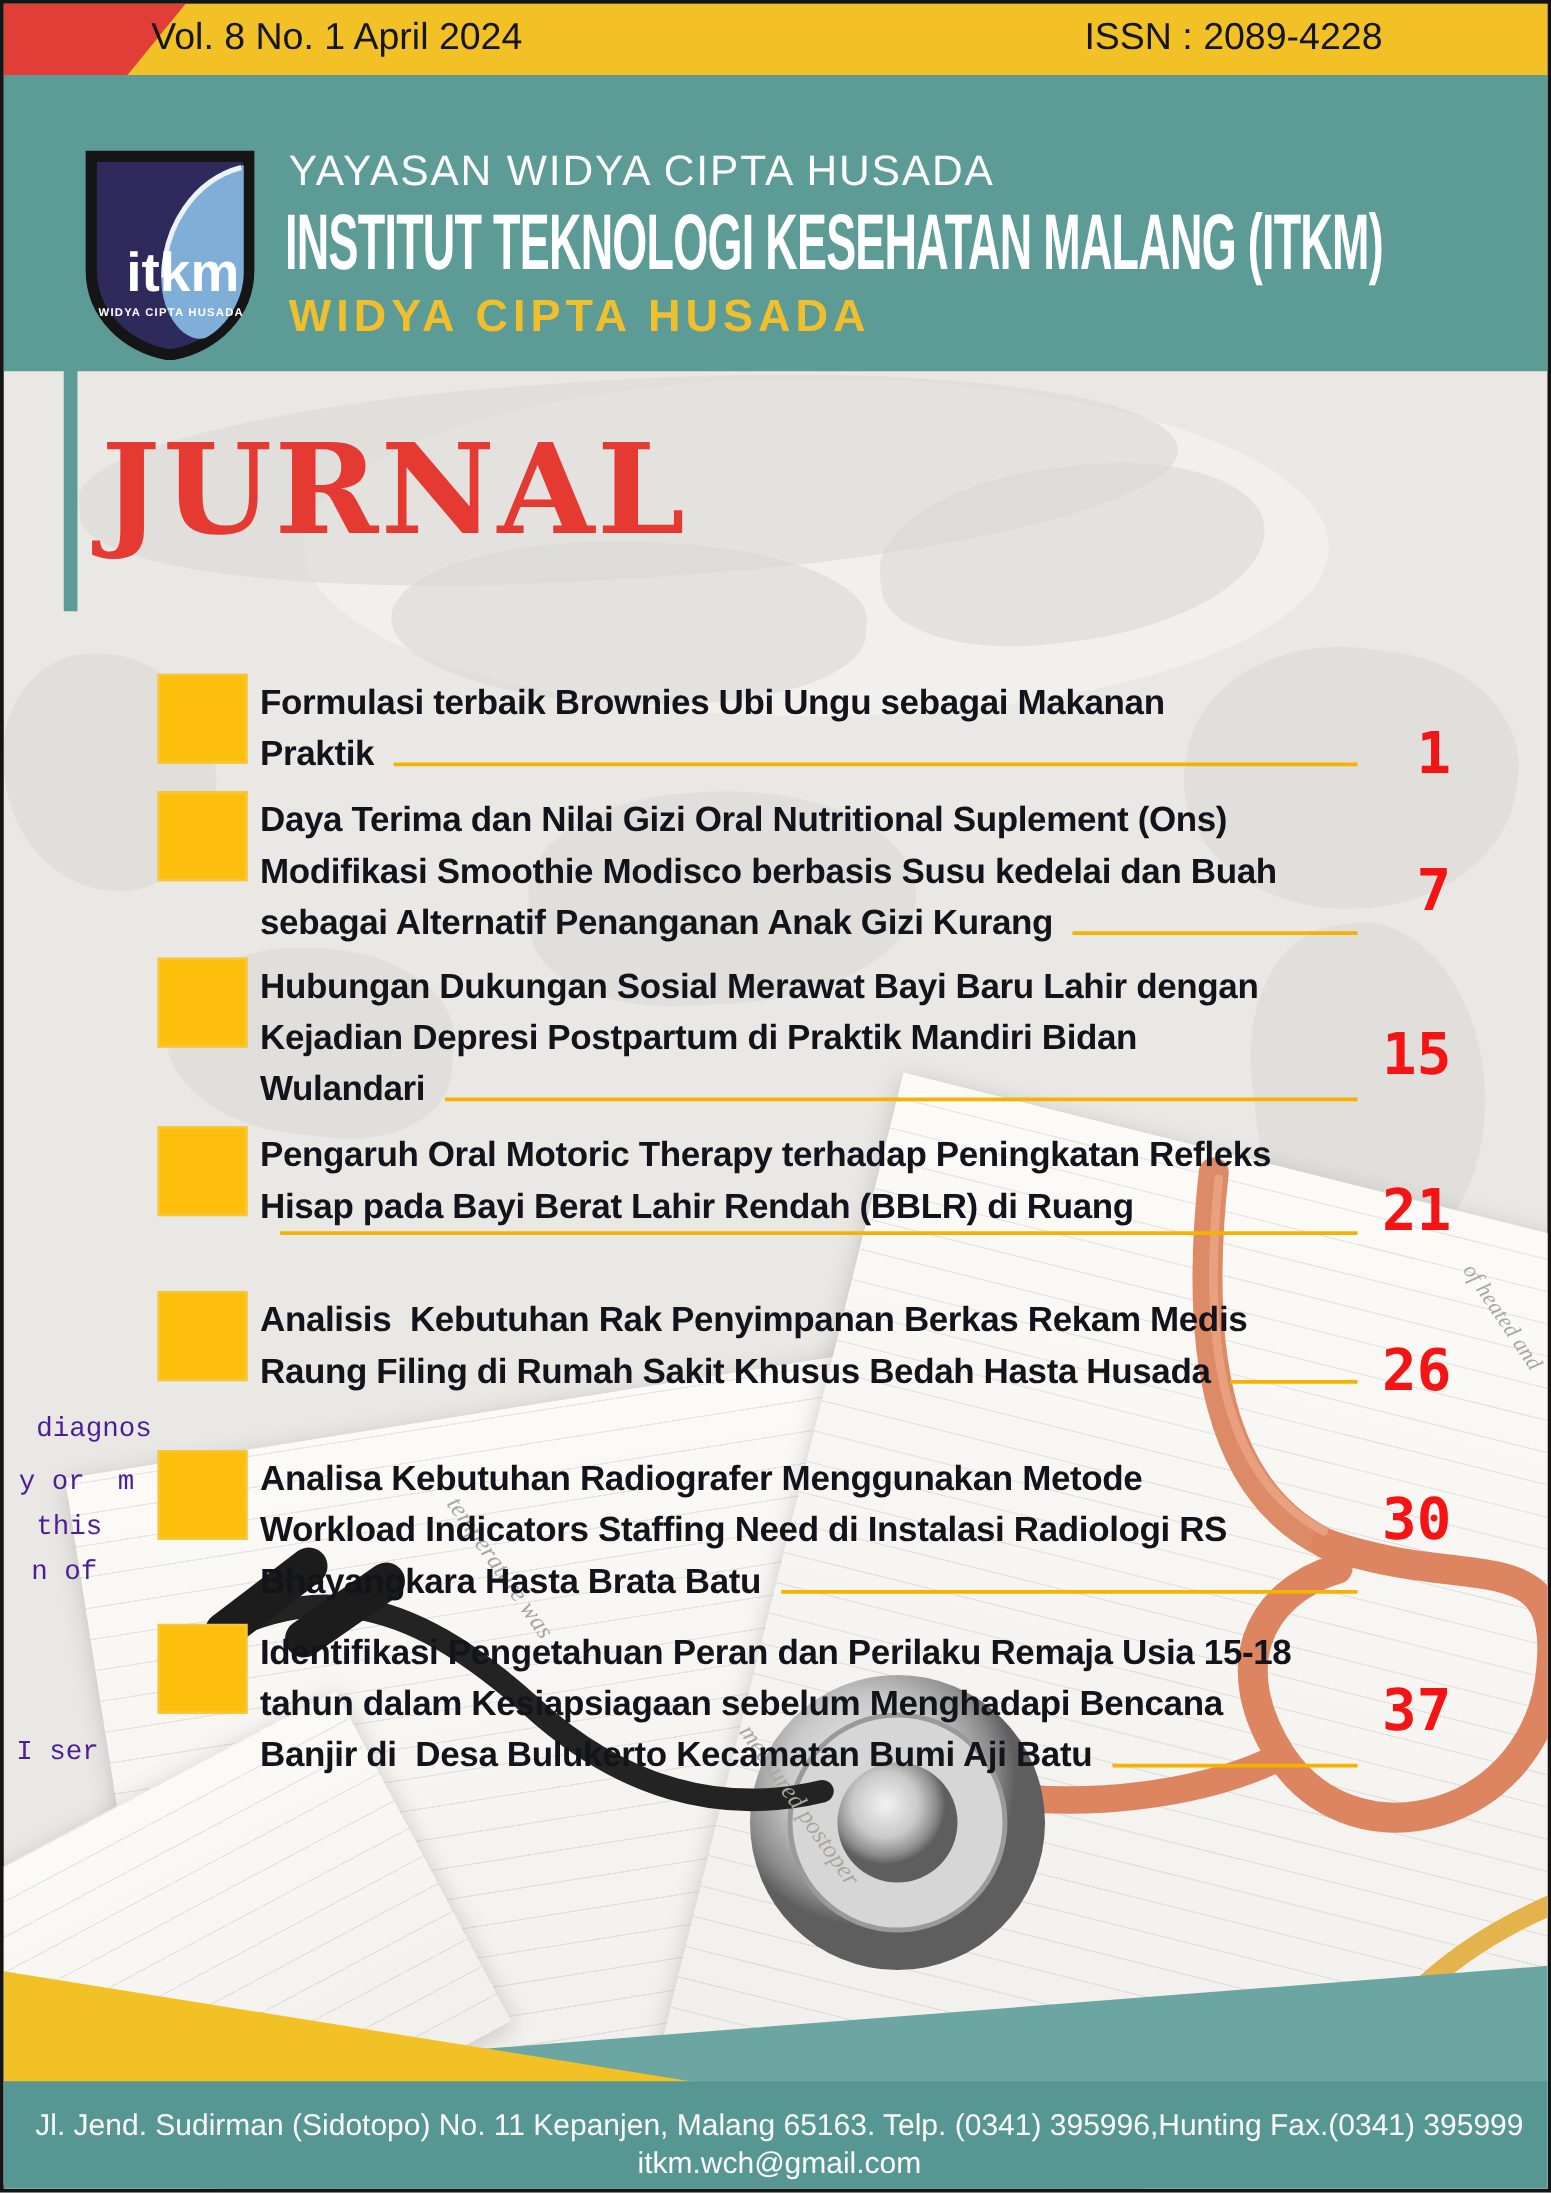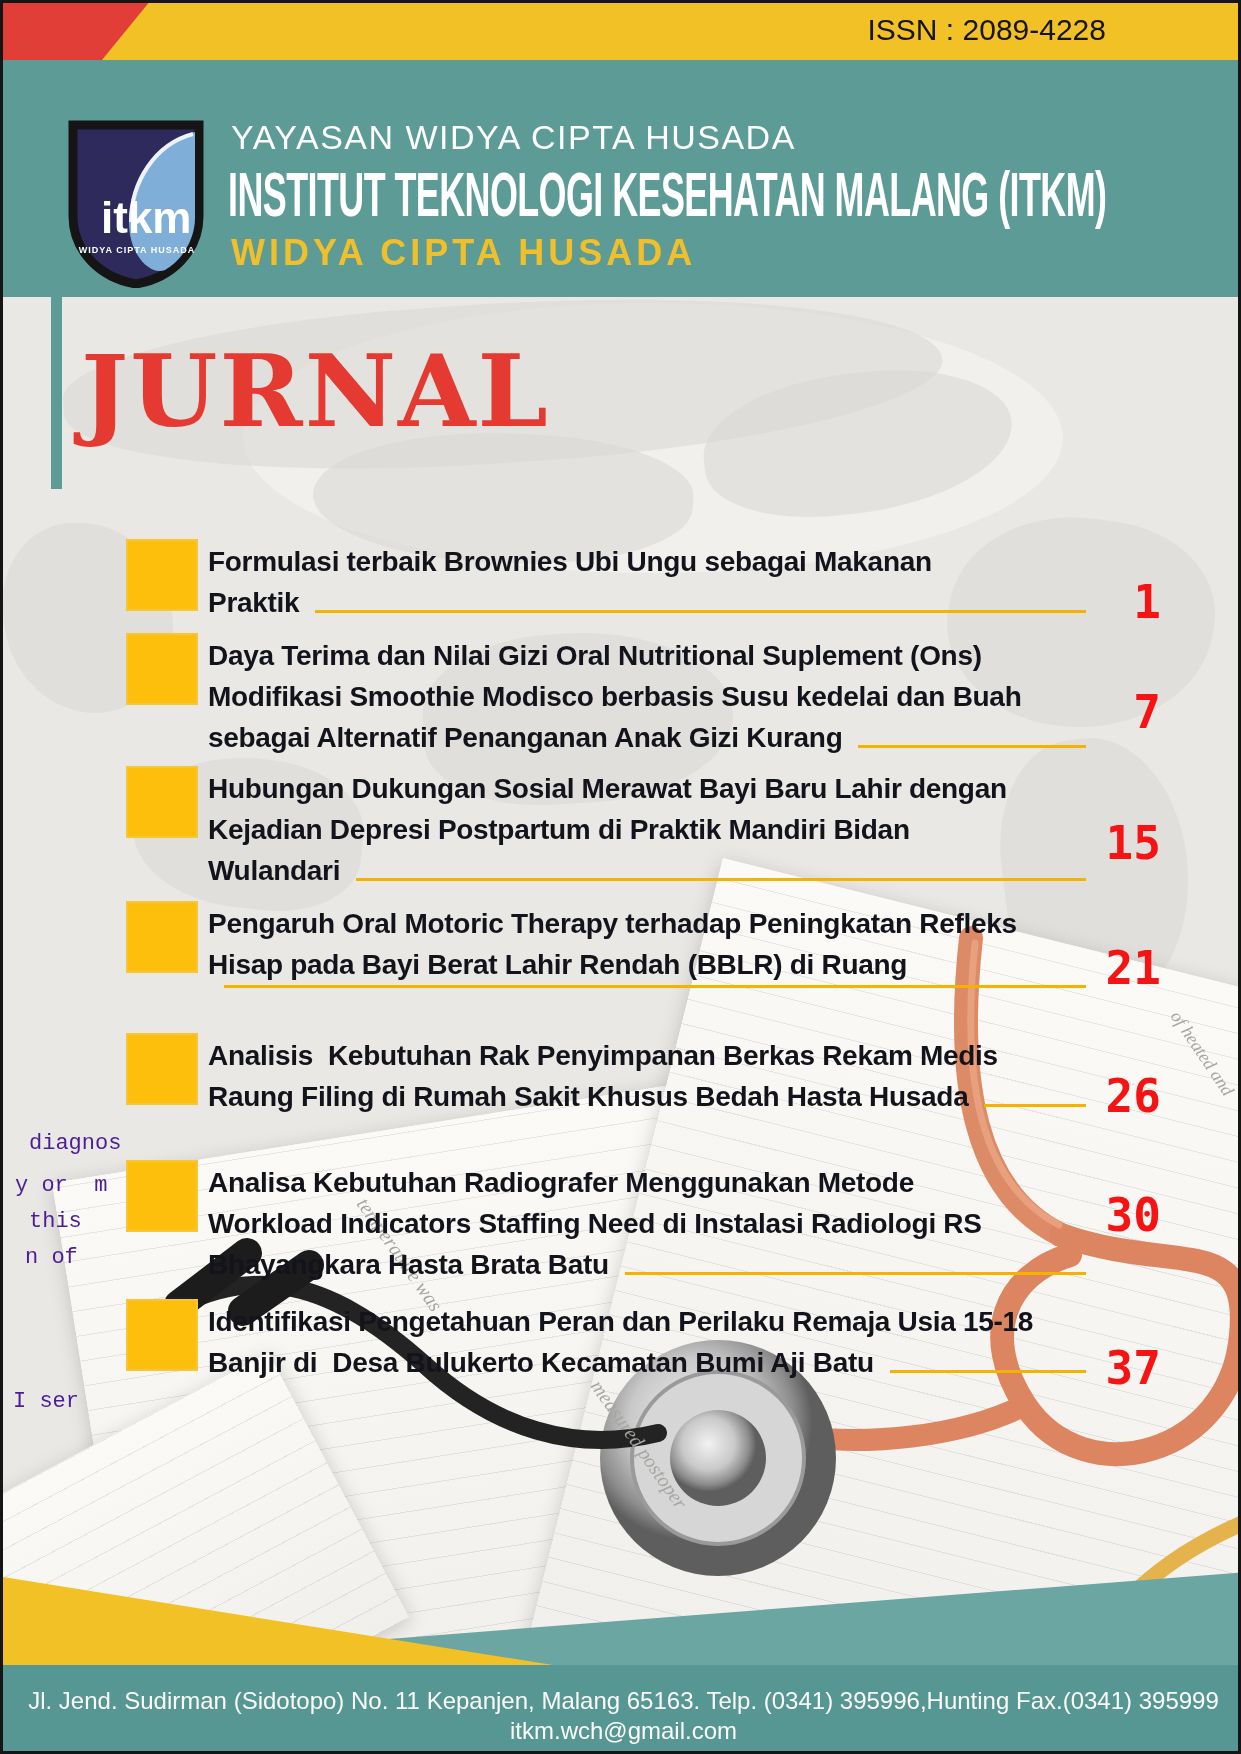--- a/index.html
+++ b/index.html
@@ -120,20 +120,21 @@
       <span class="frag mono" data-interactable="false" style="left: 26px; top: 1206px; font-size: 22px; transform: rotate(0deg);">this</span>
       <span class="frag mono" data-interactable="false" style="left: 22px; top: 1242px; font-size: 22px; transform: rotate(0deg);">n of</span>
       <span class="frag mono" data-interactable="false" style="left: 10px; top: 1386px; font-size: 22px; transform: rotate(0deg);">I ser</span>
       <span class="frag script" data-interactable="false" style="left: 330px; top: 1240px; font-size: 20px; transform: rotate(55deg);">temperature was</span>
       <span class="frag script" data-interactable="false" style="left: 560px; top: 1430px; font-size: 20px; transform: rotate(55deg);">measured postoper</span>
       <span class="frag script" data-interactable="false" style="left: 1150px; top: 1040px; font-size: 18px; transform: rotate(56deg);">of heated and</span>
     </div>
 
   <div class="topbar" data-interactable="false">
     <div class="red-wedge" data-interactable="false"></div>
+    <span class="vol" data-interactable="false">Vol. 8 No. 1 April 2024</span>
     <span class="issn" data-interactable="false">ISSN : 2089-4228</span>
   </div>
 
   <div class="header" data-interactable="false">
     <svg class="logo" data-interactable="false" viewBox="0 0 138 168">
       <path d="M 6 5 H 132 V 96 C 132 132 104 158 69 164 C 34 158 6 132 6 96 Z" fill="#2E2A5C" stroke="#151515" stroke-width="9"></path>
       <path d="M 128 12 C 88 22 62 60 62 102 C 62 136 84 156 98 150 C 116 140 128 118 128 98 Z" fill="#7FAFD8"></path>
       <path d="M 126 14 C 88 24 64 62 64 102" fill="none" stroke="#EDF2F8" stroke-width="4"></path>
       <text x="34" y="113" font-family="Liberation Sans, sans-serif" font-size="44" font-weight="700" fill="#FFFFFF">itkm</text>
       <text x="70" y="133" text-anchor="middle" font-family="Liberation Sans, sans-serif" font-size="9" font-weight="700" fill="#FFFFFF" letter-spacing="1">WIDYA CIPTA HUSADA</text>
@@ -196,20 +197,21 @@
           <div class="toc-line" data-interactable="false"><span>Analisa Kebutuhan Radiografer Menggunakan Metode</span></div>
           <div class="toc-line" data-interactable="false"><span>Workload Indicators Staffing Need di Instalasi Radiologi RS</span></div>
           <div class="toc-line last" data-interactable="false"><span>Bhayangkara Hasta Brata Batu</span><div class="leader" data-interactable="false"></div></div>
         </div>
         <div class="pagenum" data-interactable="false" style="top: 32px;">30</div>
       </div>
       <div class="toc-entry" data-interactable="false" style="top: 1296px;">
         <div class="toc-bullet" data-interactable="false"></div>
         <div class="toc-lines" data-interactable="false">
           <div class="toc-line" data-interactable="false"><span>Identifikasi Pengetahuan Peran dan Perilaku Remaja Usia 15-18</span></div>
+          <div class="toc-line" data-interactable="false"><span>tahun dalam Kesiapsiagaan sebelum Menghadapi Bencana</span></div>
           <div class="toc-line last" data-interactable="false"><span>Banjir di  Desa Bulukerto Kecamatan Bumi Aji Batu</span><div class="leader" data-interactable="false"></div></div>
         </div>
         <div class="pagenum" data-interactable="false" style="top: 46px;">37</div>
       </div>
     </div>
 
   <div class="footer-diag" data-interactable="false"></div>
   <div class="footer-yellow" data-interactable="false"></div>
   <div class="footer-solid" data-interactable="false">
     <div class="footer-addr" data-interactable="false">Jl. Jend. Sudirman (Sidotopo) No. 11 Kepanjen, Malang 65163. Telp. (0341) 395996,Hunting Fax.(0341) 395999</div>

